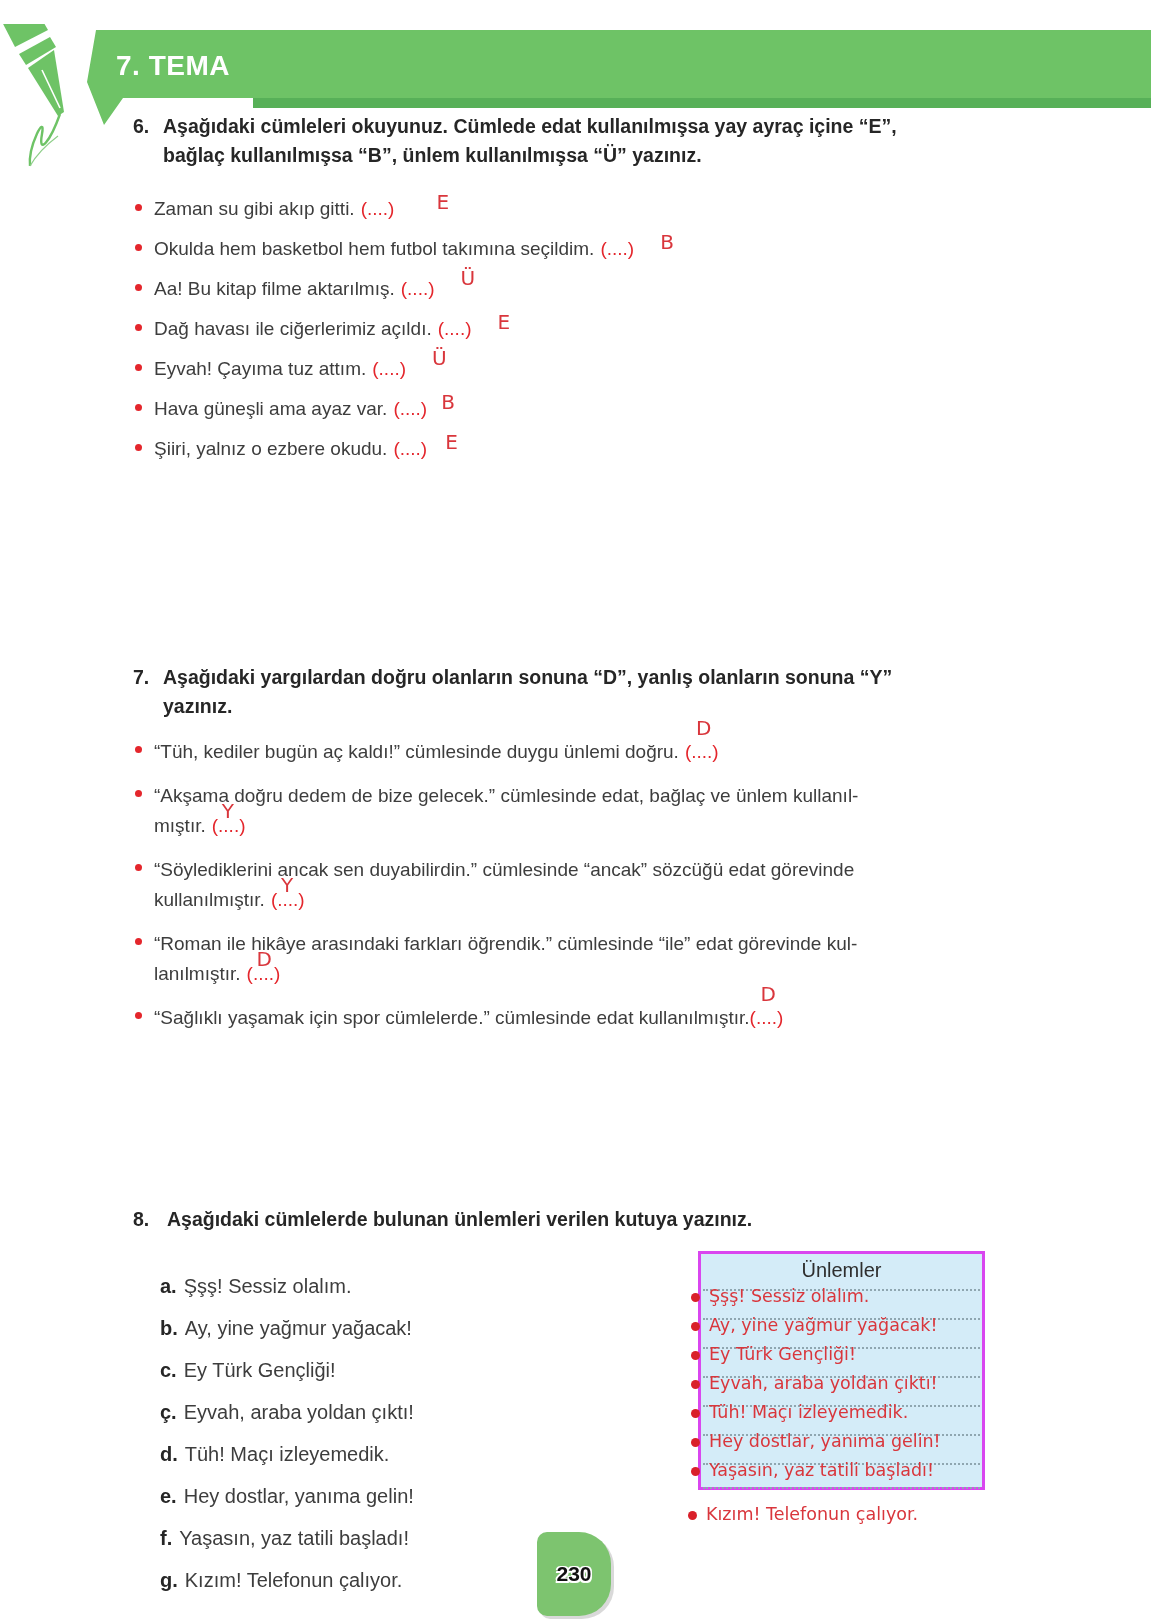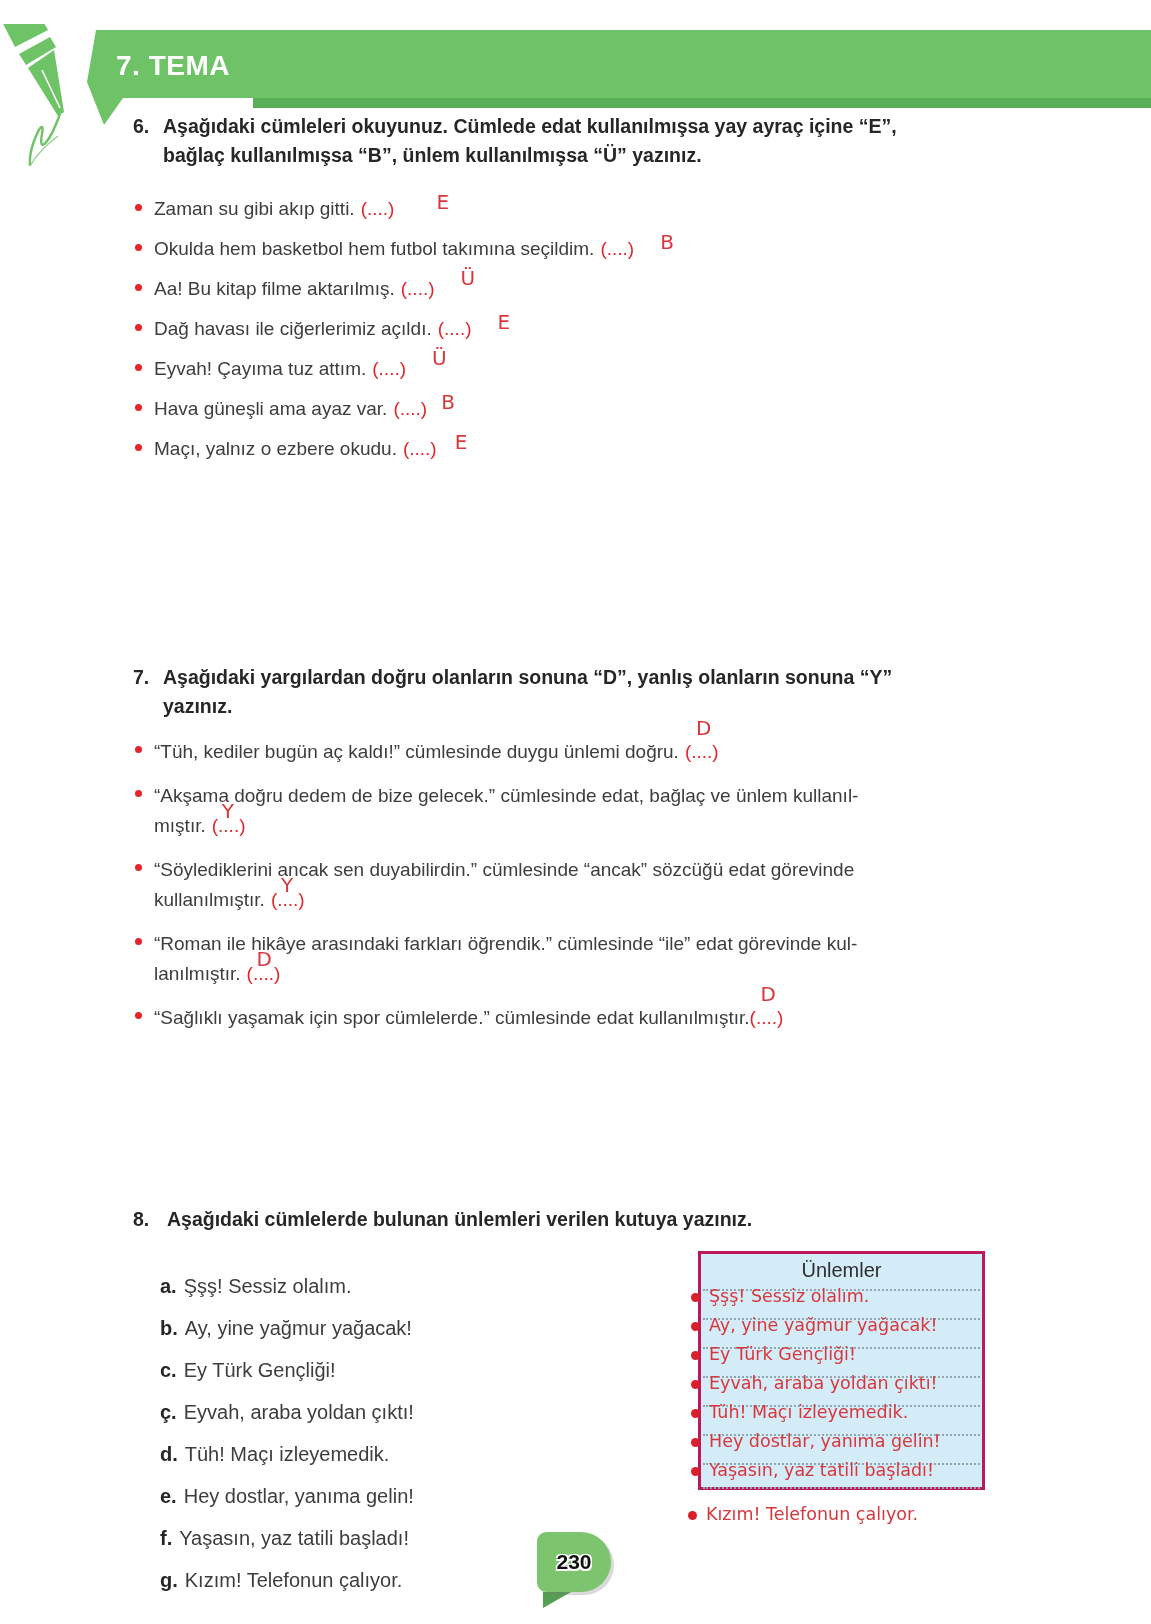--- a/index.html
+++ b/index.html
@@ -39,34 +39,34 @@
   .aparen.no-gap{margin-left:0;}
   .aparen .ans{position:absolute;font-size:20px;line-height:20px;}
   .ans-above{top:-19px;left:11px;}
   .ans-on{top:-10px;left:10px;}
   
   .q8-list{position:absolute;left:27px;top:56px;width:470px;}
   .q8-row{font-size:20px;line-height:33px;color:#3d3d3d;margin-top:9px;}
   .q8-label{font-weight:bold;color:#262626;margin-right:7px;}
   .unlem-box{
     position:absolute;left:565px;top:46px;width:287px;
-    background:#d4ecf8;border:3px solid #be185d;box-sizing:border-box;
+    background:#d4ecf8;border:3px solid #d946ef;box-sizing:border-box;
   }
   .unlem-title{font-size:20px;color:#2e2e2e;text-align:center;padding:5px 0 2px 0;}
   .box-row{position:relative;height:29px;margin:0 2px 0 6px;}
   .box-row::before{content:"";position:absolute;left:-4px;right:0;top:5px;border-top:2px dotted #8fa6b0;}
   .box-row.last::after{content:"";position:absolute;left:-4px;right:0;bottom:-2px;border-top:2px dotted #8fa6b0;}
   .box-ans{position:absolute;left:2px;top:2px;font-size:17.5px;white-space:nowrap;z-index:2;}
   .box-bullet{position:absolute;left:-16px;top:9px;width:9px;height:9px;border-radius:50%;background:#d9202a;z-index:3;}
   .outside-row{position:absolute;left:565px;top:297px;width:300px;height:29px;}
   .outside-row .box-ans{left:8px;}
   .outside-row .box-bullet{left:-10px;}
   
   .page-badge{
-    position:absolute;left:537px;top:1532px;width:74px;height:60px;
+    position:absolute;left:537px;top:1532px;width:74px;height:84px;
     background:#7dc46f;border-radius:10px 32px 32px 10px;
     box-shadow:3px 3px 0 rgba(120,120,120,0.28);
     display:flex;align-items:center;justify-content:center;z-index:2;
   }
   .badge-tail{
     position:absolute;left:543px;top:1592px;width:0;height:0;z-index:1;
     border-top:16px solid #549f52;border-right:28px solid transparent;
   }
   .page-num{
     font-size:21px;font-weight:bold;color:#111;
@@ -96,21 +96,21 @@
     <span class="prompt-text">Aşağıdaki cümleleri okuyunuz. Cümlede edat kullanılmışsa yay ayraç içine “E”,
 bağlaç kullanılmışsa “B”, ünlem kullanılmışsa “Ü” yazınız.</span>
   </div>
   <div style="height:12px;"></div>
   <div class="bullet-item"><span class="bullet-dot"></span><span>Zaman su gibi akıp gitti.</span><span class="q6-parens">(....)</span><span class="hand q6-ans" style="margin-left:42px;">E</span></div>
   <div class="bullet-item"><span class="bullet-dot"></span><span>Okulda hem basketbol hem futbol takımına seçildim.</span><span class="q6-parens">(....)</span><span class="hand q6-ans">B</span></div>
   <div class="bullet-item"><span class="bullet-dot"></span><span>Aa! Bu kitap filme aktarılmış.</span><span class="q6-parens">(....)</span><span class="hand q6-ans" style="position:relative;top:-10px;">Ü</span></div>
   <div class="bullet-item"><span class="bullet-dot"></span><span>Dağ havası ile ciğerlerimiz açıldı.</span><span class="q6-parens">(....)</span><span class="hand q6-ans">E</span></div>
   <div class="bullet-item"><span class="bullet-dot"></span><span>Eyvah! Çayıma tuz attım.</span><span class="q6-parens">(....)</span><span class="hand q6-ans" style="position:relative;top:-10px;">Ü</span></div>
   <div class="bullet-item"><span class="bullet-dot"></span><span>Hava güneşli ama ayaz var.</span><span class="q6-parens">(....)</span><span class="hand q6-ans" style="margin-left:14px;">B</span></div>
-  <div class="bullet-item"><span class="bullet-dot"></span><span>Maçı, yalnız o ezbere okudu.</span><span class="q6-parens">(....)</span><span class="hand q6-ans" style="margin-left:18px;">E</span></div>
+  <div class="bullet-item"><span class="bullet-dot"></span><span>Şiiri, yalnız o ezbere okudu.</span><span class="q6-parens">(....)</span><span class="hand q6-ans" style="margin-left:18px;">E</span></div>
 </div>
 
 <div class="qsection" style="top:663px;">
   <div class="qprompt">
     <span class="qnum">7.</span>
     <span class="prompt-text">Aşağıdaki yargılardan doğru olanların sonuna “D”, yanlış olanların sonuna “Y”
 yazınız.</span>
   </div>
   <div style="height:16px;"></div>
   <div class="q7-item"><span class="bullet-dot"></span><span class="q7-text">“Tüh, kediler bugün aç kaldı!” cümlesinde duygu ünlemi doğru.</span><span class="aparen"><span>(....)</span><span class="ans hand ans-above">D</span></span></div>

